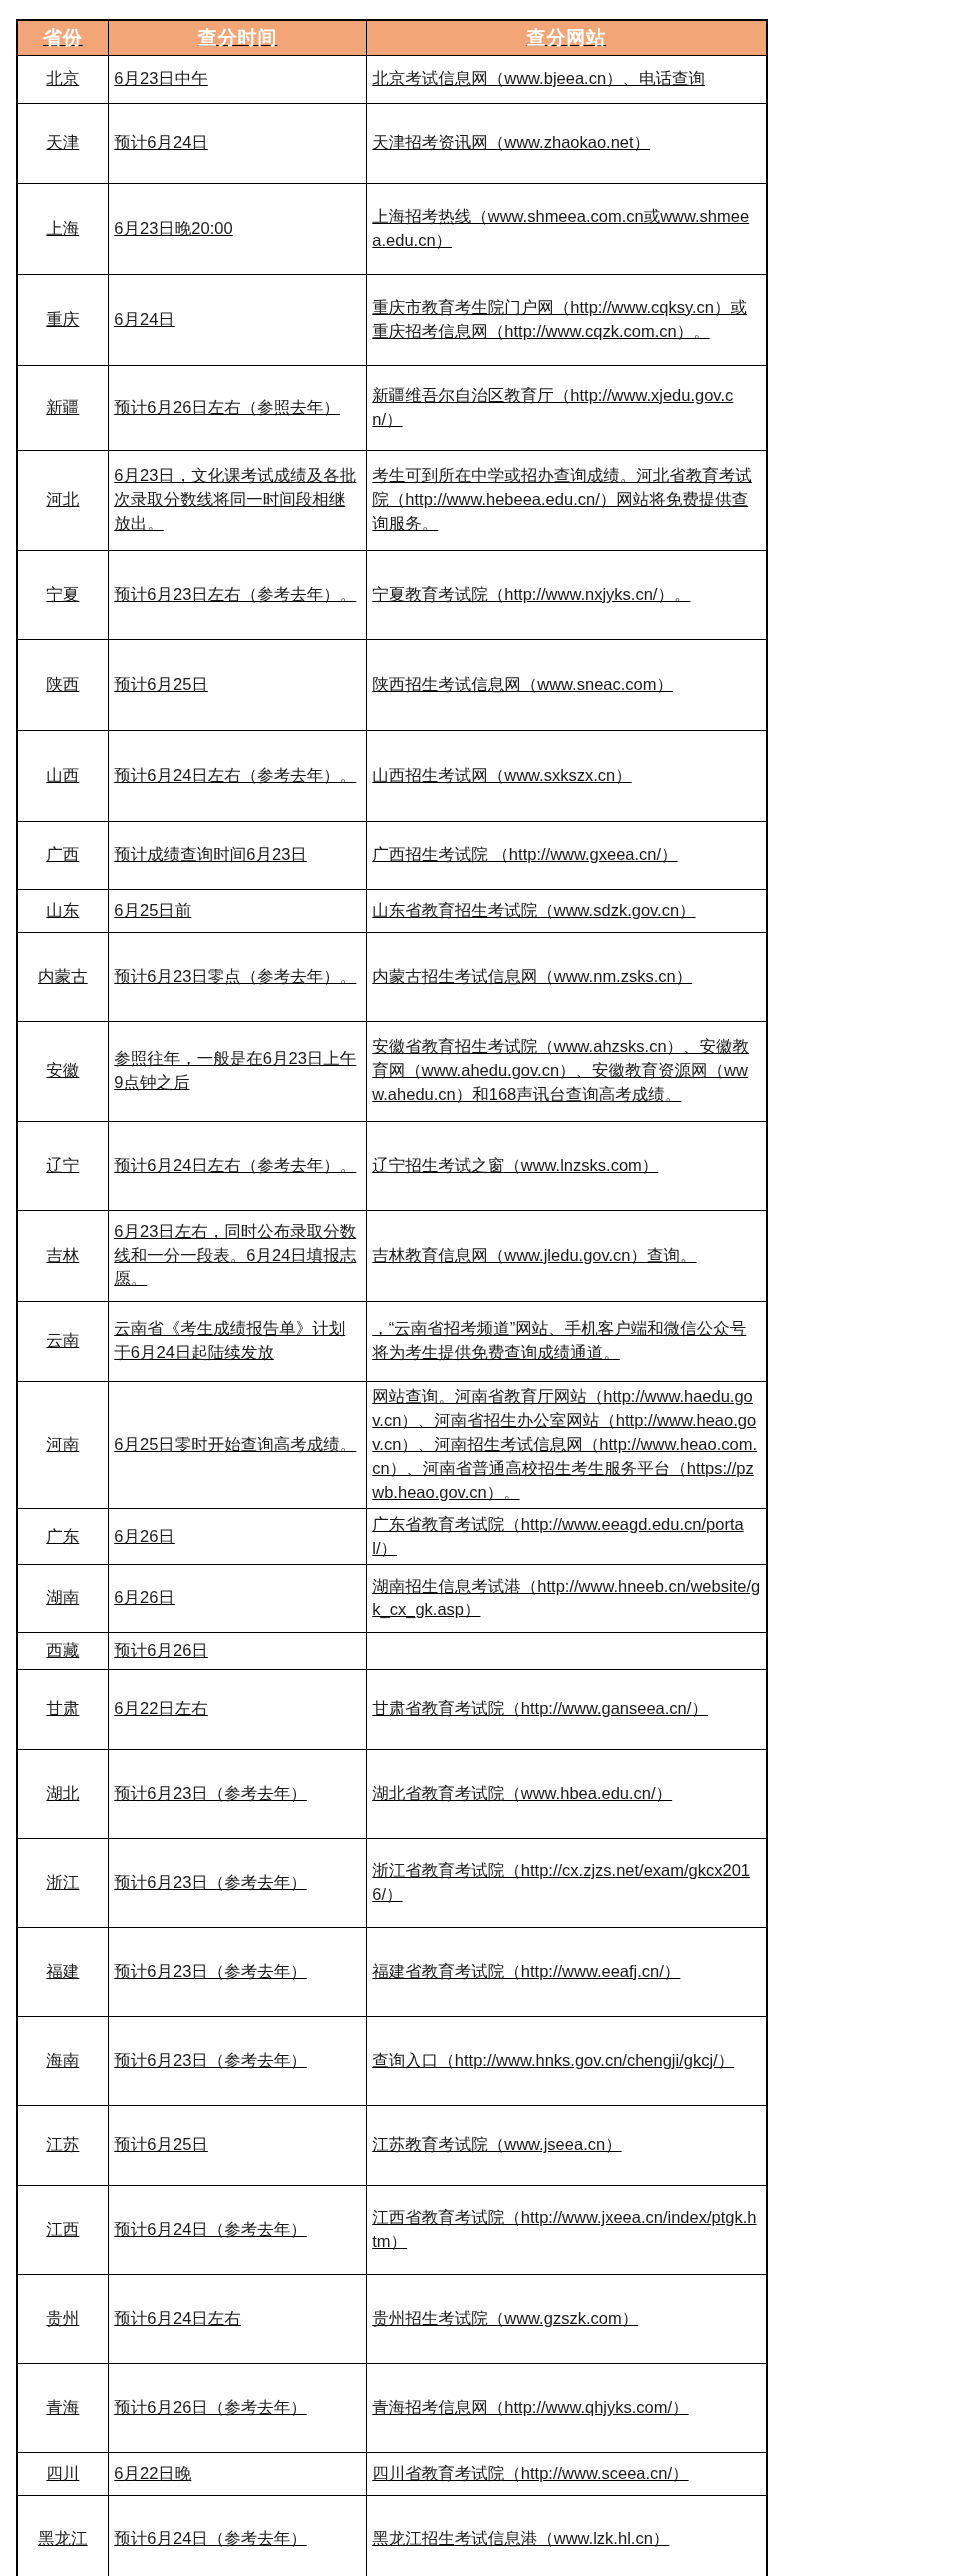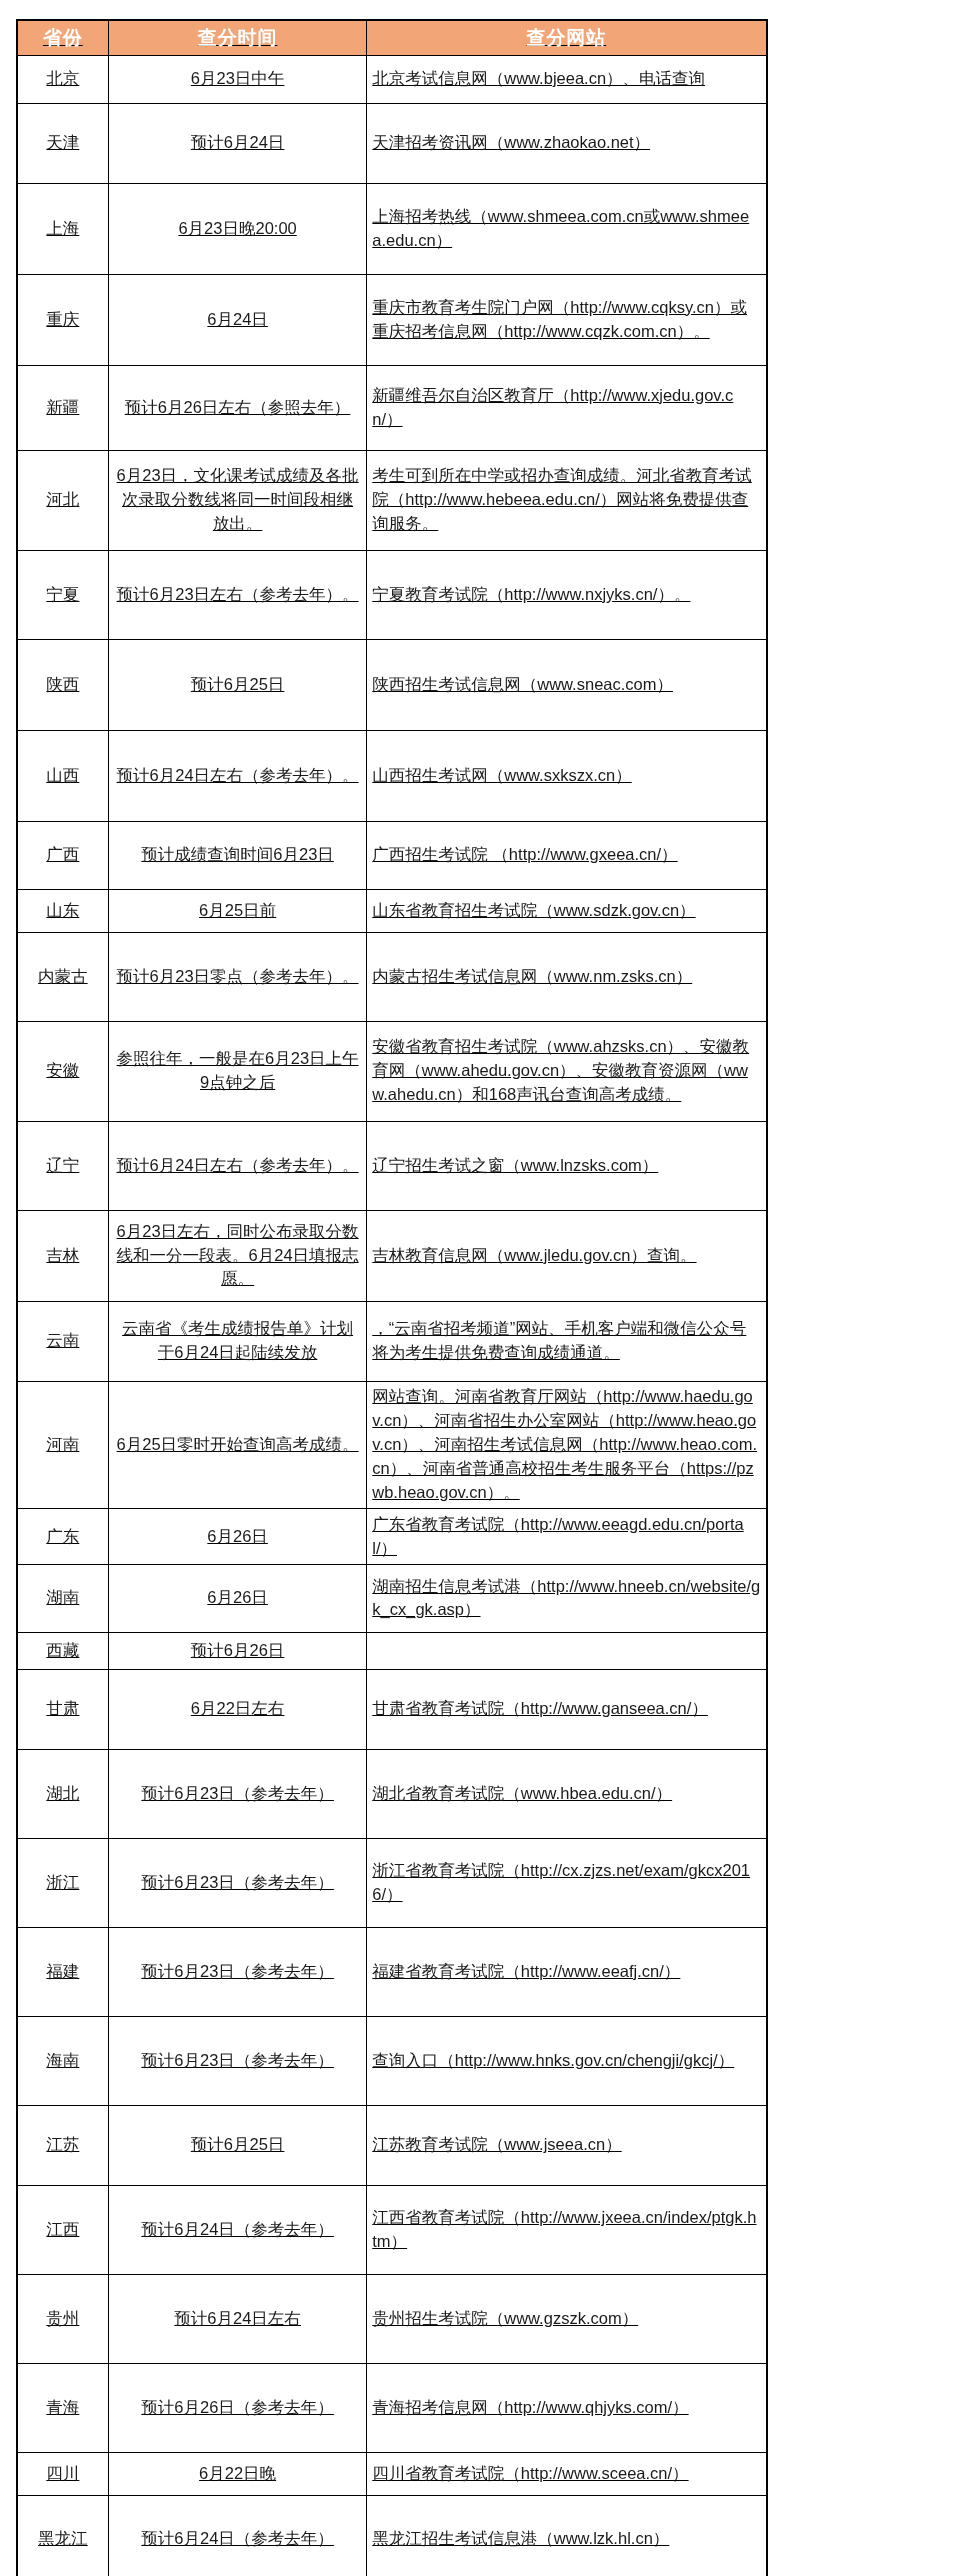--- a/index.html
+++ b/index.html
@@ -48,21 +48,21 @@
     padding: 3.5px 5.2px;
     background: #ffffff;
     word-break: break-all;
   }
   td.cell-province {
     text-align: center;
     padding: 3.5px 1.7px;
     margin-top: 35px;
   }
   td.cell-time {
-    text-align: center;
+    text-align: left;
     padding-left: 6px;
   }
   td.cell-site {
     text-align: left;
     padding-left: 7.8px;
   }
 </style>
 </head>
 <body>
 

